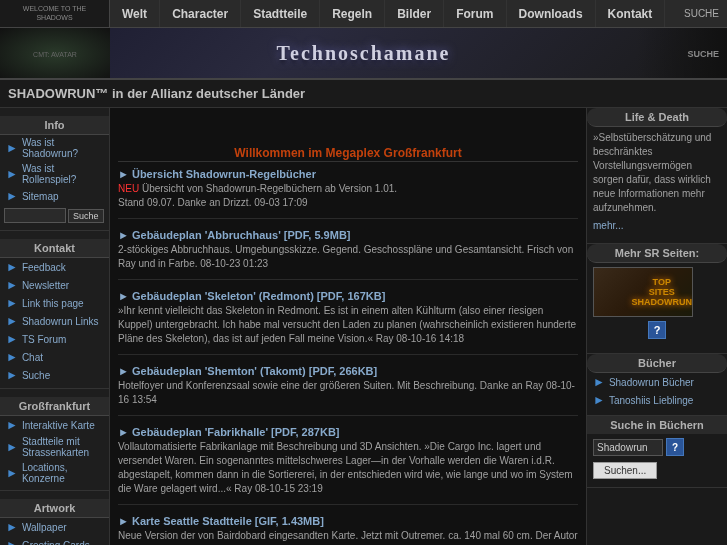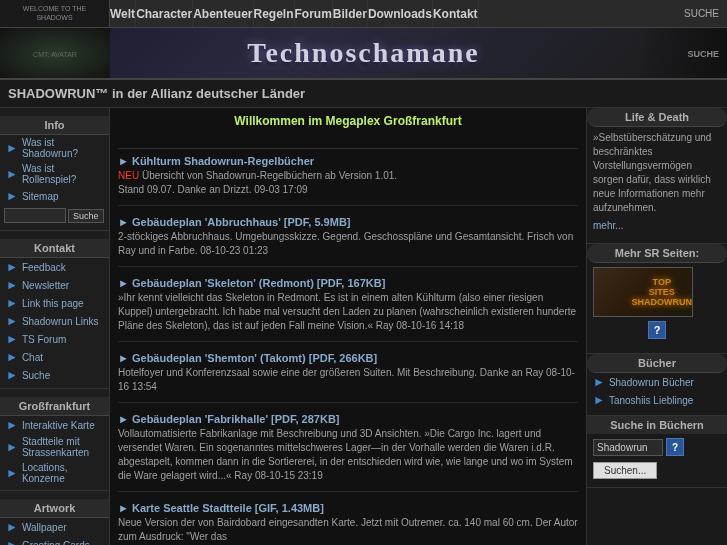--- a/index.html
+++ b/index.html
@@ -32,21 +32,21 @@
       text-align: center;
     }
     .top-nav-items {
       display: flex;
       align-items: center;
       flex: 1;
     }
     .top-nav-item {
       color: #d0d0d0;
       text-decoration: none;
-      padding: 0 0;
+      padding: 0 12px;
       height: 100%;
       display: flex;
       align-items: center;
       font-size: 12px;
       font-weight: bold;
       border-right: 1px solid #333;
       cursor: pointer;
     }
     .top-nav-search {
       margin-left: auto;
@@ -62,21 +62,21 @@
       background: linear-gradient(135deg, #1a1a2e 0%, #2a2a3e 40%, #1a1a1a 100%);
       height: 52px;
       display: flex;
       align-items: center;
       justify-content: center;
       border-bottom: 2px solid #444;
       position: relative;
       overflow: hidden;
     }
     .site-title {
-      font-size: 28px;
+      font-size: 20px;
       font-weight: bold;
       color: #d0d0e0;
       letter-spacing: 2px;
       text-shadow: 0 0 10px #6666aa, 0 2px 4px #000;
       font-family: Georgia, serif;
       z-index: 2;
     }
     .header-avatar {
       position: absolute;
       left: 0;
@@ -184,25 +184,26 @@
     
     .center-content {
       flex: 1;
       background: #111;
       padding: 6px 8px;
       border-right: 1px solid #333;
     }
     .welcome-title {
       font-size: 12px;
       font-weight: bold;
-      color: #bef264;
+      color: #c2410c;
       margin-bottom: 6px;
       text-align: center;
       border-bottom: 1px solid #333;
-      padding-bottom: 20px;
+      padding-bottom: 1px;
+      margin-top: 32px;
     }
     .news-item {
       margin-bottom: 10px;
       padding-bottom: 8px;
       border-bottom: 1px solid #2a2a2a;
     }
     .news-item-title {
       color: #88aacc;
       font-size: 11px;
       font-weight: bold;
@@ -358,24 +359,24 @@
 <div class="top-nav">
   <div class="top-nav-logo">
     <div style="font-size:7px; color:#888; text-align:center; line-height:1.2;">
       <div>WELCOME TO THE</div>
       <div>SHADOWS</div>
     </div>
   </div>
   <div class="top-nav-items">
     <a class="top-nav-item">Welt</a>
     <a class="top-nav-item">Character</a>
-    <a class="top-nav-item">Abenteuer</a>
+    <a class="top-nav-item">Stadtteile</a>
     <a class="top-nav-item">Regeln</a>
+    <a class="top-nav-item">Bilder</a>
     <a class="top-nav-item">Forum</a>
-    <a class="top-nav-item">Bilder</a>
     <a class="top-nav-item">Downloads</a>
     <a class="top-nav-item">Kontakt</a>
   </div>
   <div class="top-nav-search">SUCHE</div>
 </div>
 
 <div class="site-header">
   <div class="header-avatar">
     <span style="font-size:7px; color:#666; text-align:center;">CMT: AVATAR</span>
   </div>
@@ -475,21 +476,21 @@
       </a>
     </div>
 
   </div>
 
   <div class="center-content">
     <div class="welcome-title">Willkommen im Megaplex Großfrankfurt</div>
 
     <div class="news-item">
       <div class="news-item-title">
-        ► <span>Kühlturm Shadowrun-Regelbücher</span>
+        ► <span>Übersicht Shadowrun-Regelbücher</span>
       </div>
       <div class="news-item-body">
         <span class="news-new-badge">NEU</span>
         <span>Übersicht von Shadowrun-Regelbüchern ab Version 1.01.</span><br>
         <span>Stand 09.07. Danke an Drizzt. 09-03 17:09</span>
       </div>
     </div>
 
     <div class="news-item">
       <div class="news-item-title">

